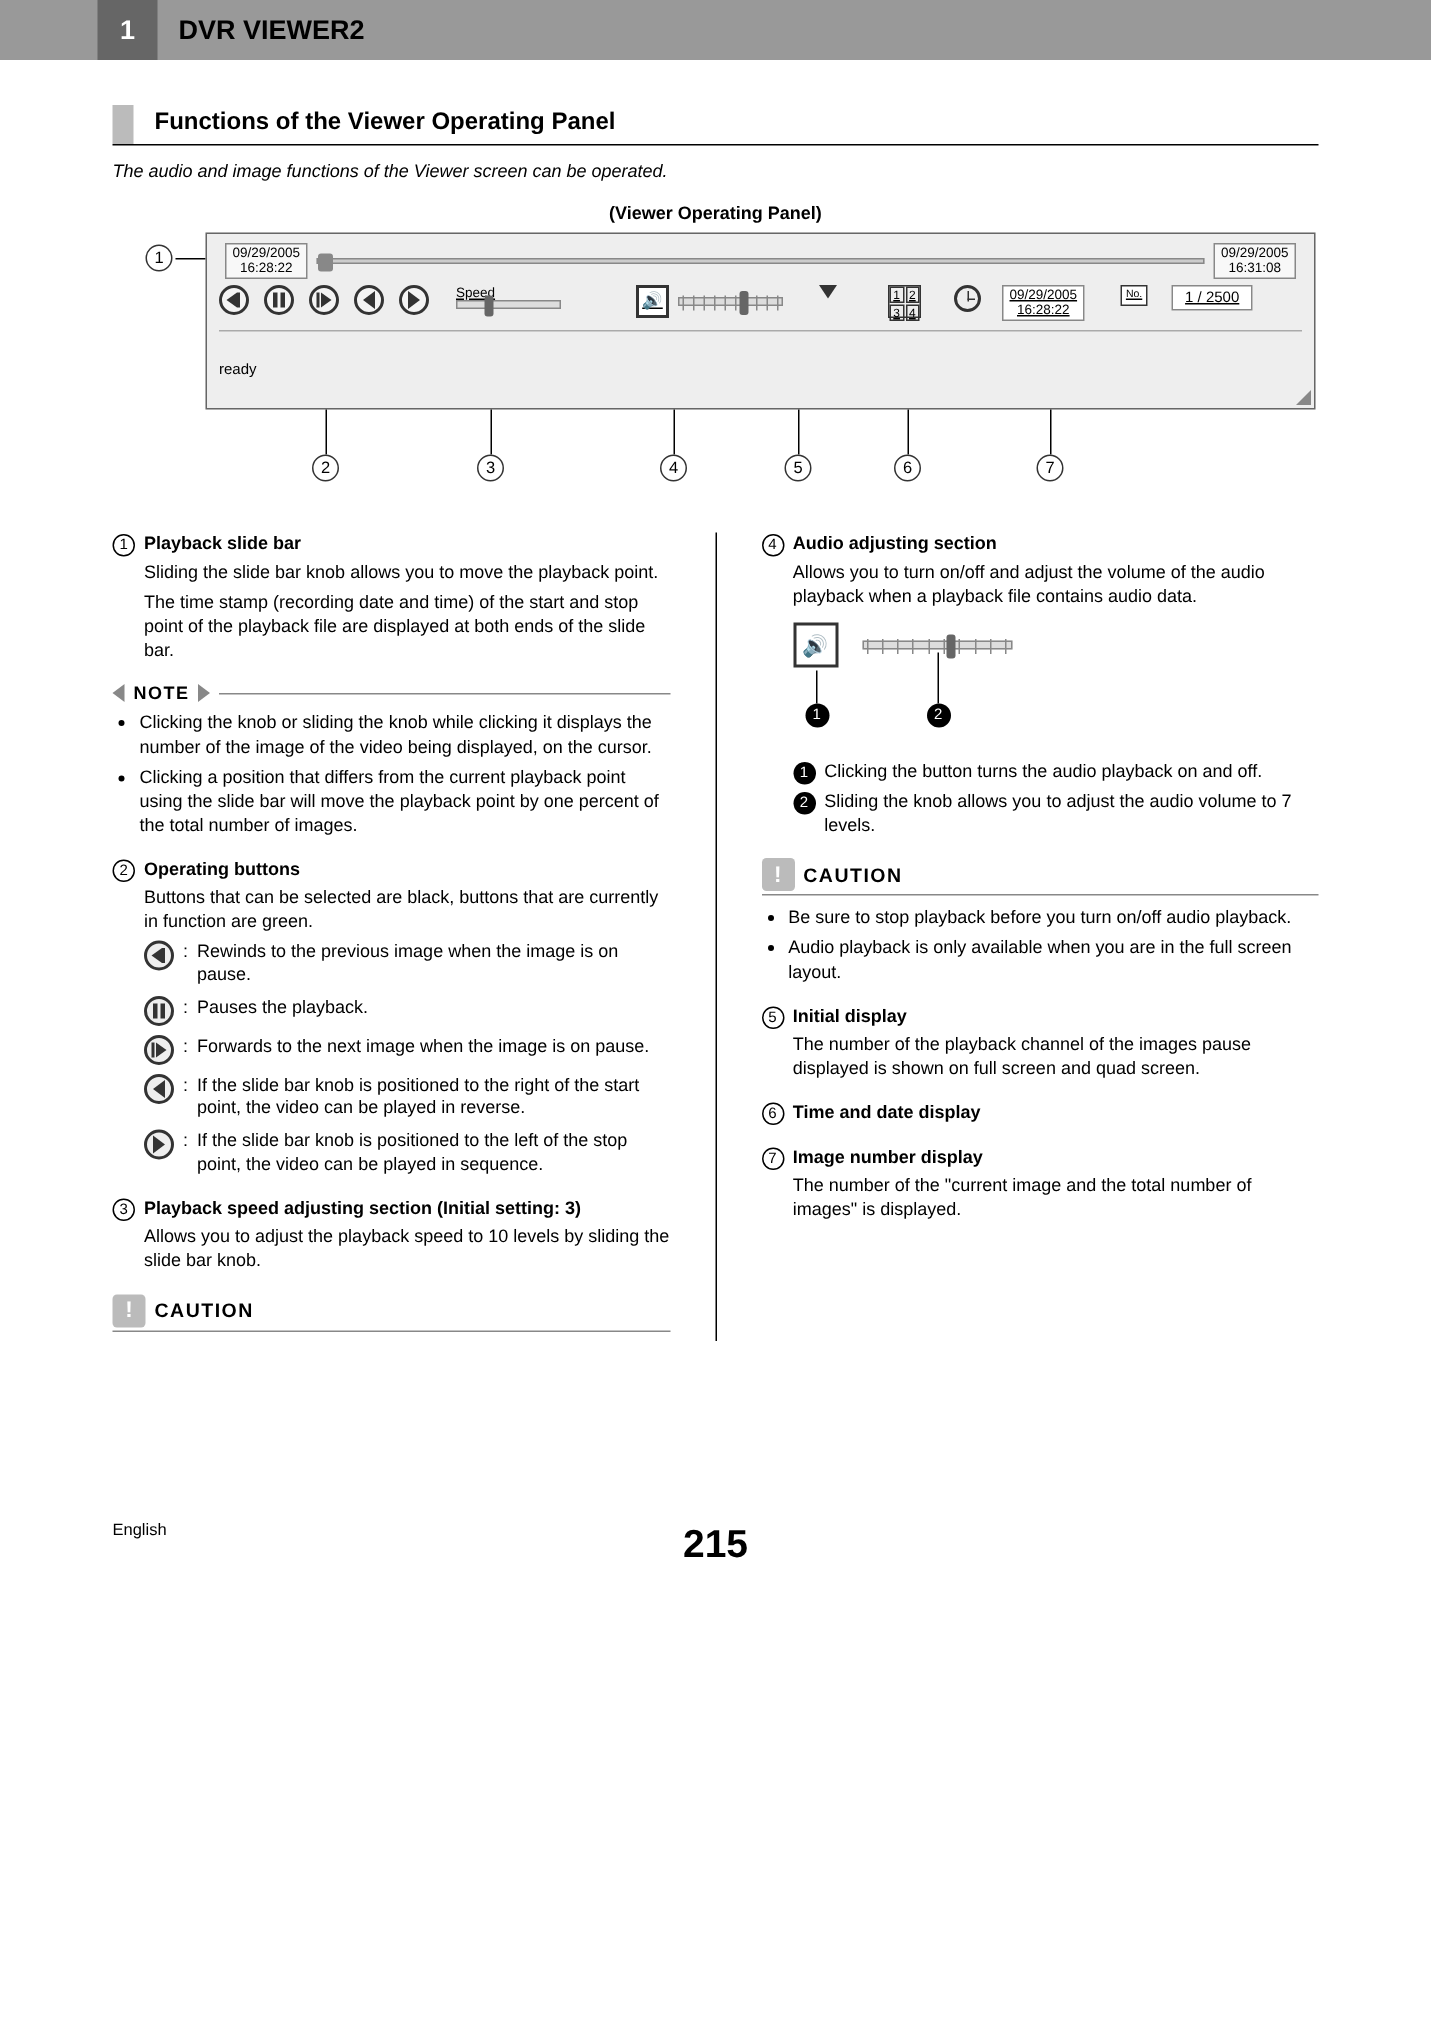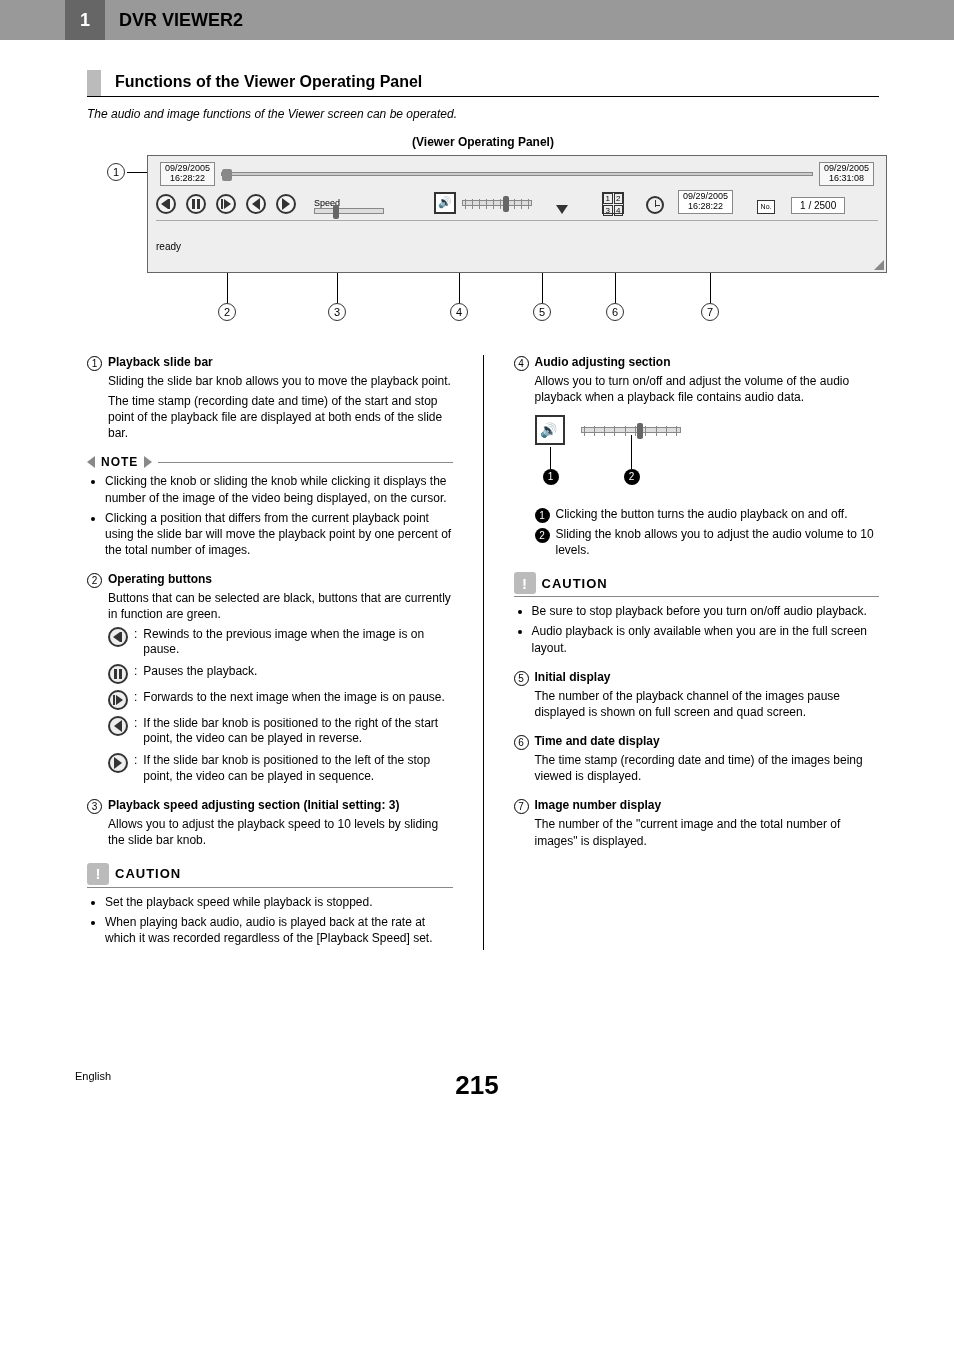--- a/index.html
+++ b/index.html
@@ -32,21 +32,20 @@
     margin-left: 65px;
   }
   .chapter-title {
     color: #000;
     font-size: 18px;
     font-weight: bold;
     margin-left: 14px;
   }
   .content {
     padding: 0 75px;
-    margin-left: 12px;
   }
   .section-title-wrap {
     display: flex;
     align-items: center;
     border-bottom: 1px solid #000;
     margin-bottom: 10px;
   }
   .section-bar {
     width: 14px;
     height: 26px;
@@ -95,23 +94,24 @@
   }
   .slider-knob {
     position: absolute;
     left: 0; top: -4px;
     width: 10px; height: 12px;
     background: #888;
     border-radius: 2px;
   }
   .ctrl-row {
     display: flex;
-    align-items: flex-end;
+    align-items: flex-start;
     gap: 10px;
     flex-wrap: nowrap;
+    text-decoration: underline;
   }
   .pbtn {
     width: 20px; height: 20px;
     border: 2px solid #333;
     border-radius: 50%;
     display: inline-flex;
     align-items: center;
     justify-content: center;
     font-size: 9px;
     background: #f4f4f4;
@@ -583,24 +583,20 @@
         </div>
         <div class="item-body">
           <p>Allows you to adjust the playback speed to 10 levels by sliding the slide bar knob.</p>
         </div>
       </div>
 
       <div class="caution-head">
         <div class="caution-ico">!</div>
         <div class="caution-label">CAUTION</div>
       </div>
-      <ul class="bul">
-        <li>Set the playback speed while playback is stopped.</li>
-        <li>When playing back audio, audio is played back at the rate at which it was recorded regardless of the [Playback Speed] set.</li>
-      </ul>
 
     </div>
 
     <div class="divider"></div>
 
     <div class="col">
 
       <div class="item">
         <div class="item-head">
           <span class="cnum">4</span>
@@ -632,21 +628,21 @@
           <div class="c1">1</div>
           <div class="c2">2</div>
         </div>
 
         <div class="sub-row">
           <span class="sub-num">1</span>
           <span>Clicking the button turns the audio playback on and off.</span>
         </div>
         <div class="sub-row">
           <span class="sub-num">2</span>
-          <span>Sliding the knob allows you to adjust the audio volume to 10 levels.</span>
+          <span>Sliding the knob allows you to adjust the audio volume to 7 levels.</span>
         </div>
       </div>
 
       <div class="caution-head">
         <div class="caution-ico">!</div>
         <div class="caution-label">CAUTION</div>
       </div>
       <ul class="bul">
         <li>Be sure to stop playback before you turn on/off audio playback.</li>
         <li>Audio playback is only available when you are in the full screen layout.</li>
@@ -660,23 +656,20 @@
         <div class="item-body">
           <p>The number of the playback channel of the images pause displayed is shown on full screen and quad screen.</p>
         </div>
       </div>
 
       <div class="item">
         <div class="item-head">
           <span class="cnum">6</span>
           <span>Time and date display</span>
         </div>
-        <div class="item-body">
-          <p>The time stamp (recording date and time) of the images being viewed is displayed.</p>
-        </div>
       </div>
 
       <div class="item">
         <div class="item-head">
           <span class="cnum">7</span>
           <span>Image number display</span>
         </div>
         <div class="item-body">
           <p>The number of the "current image and the total number of images" is displayed.</p>
         </div>

